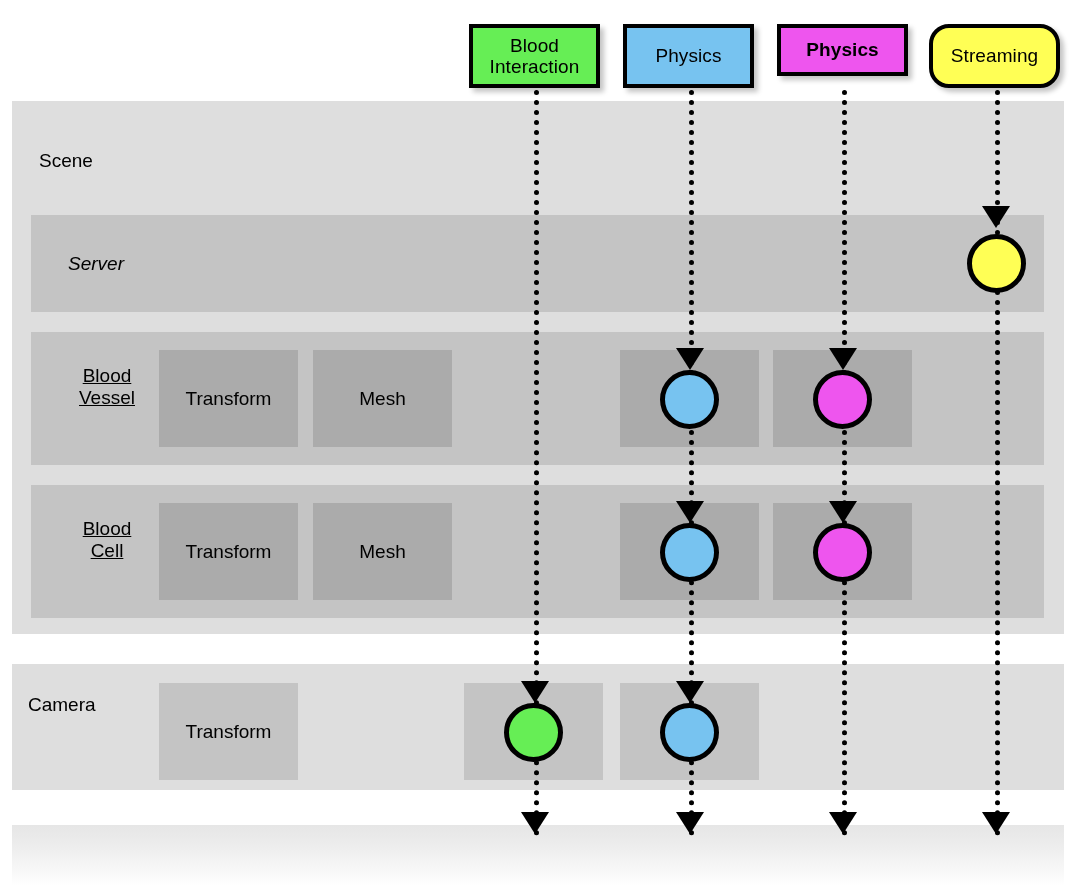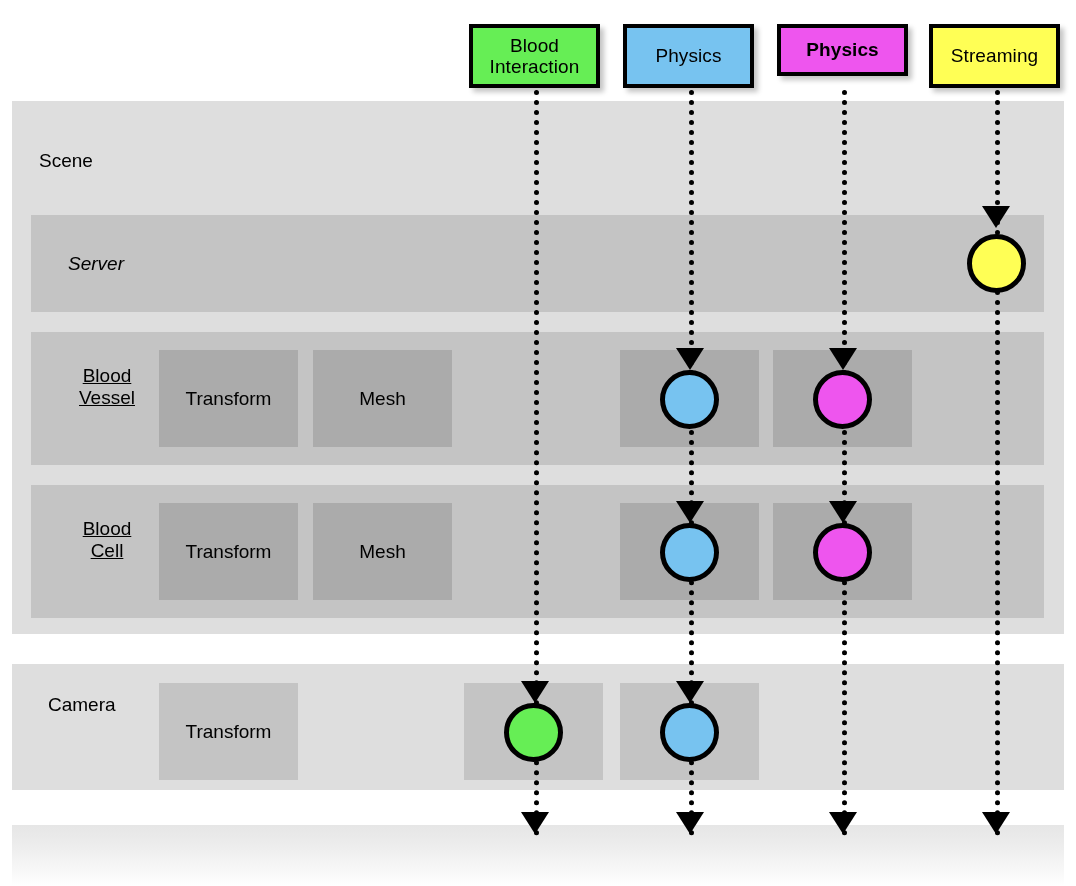--- a/index.html
+++ b/index.html
@@ -126,21 +126,21 @@
 <div class="actor" style="left:469px; top:24px; width:131px; height:64px; background:#66ee55;">
   <span>Blood
 Interaction</span>
 </div>
 <div class="actor" style="left:623px; top:24px; width:131px; height:64px; background:#77c3f0;">
   <span>Physics</span>
 </div>
 <div class="actor" style="left:777px; top:24px; width:131px; height:52px; background:#ee55ee;font-weight:bold;">
   <span>Physics</span>
 </div>
-<div class="actor" style="left:929px; top:24px; width:131px; height:64px; background:#ffff55;">
+<div class="actor" style="left:929px; top:24px; width:131px; height:64px; background:#ffff55;border-radius:20px;">
   <span>Streaming</span>
 </div>
 
 <div class="scene-box" style="left:12px; top:101px; width:1052px; height:533px;"></div>
 <div class="label" style="left:39px; top:138px;margin-top:12px;">Scene</div>
 
 <div class="entity-row" style="left:31px; top:215px; width:1013px; height:97px;"></div>
 <div class="label" style="left:68px; top:253px;font-style:italic;">Server</div>
 
 <div class="entity-row" style="left:31px; top:332px; width:1013px; height:133px;"></div>
@@ -161,21 +161,21 @@
 <div class="component" style="left:159px; top:503px; width:139px; height:97px;">
   <span>Transform</span>
 </div>
 <div class="component" style="left:313px; top:503px; width:139px; height:97px;">
   <span>Mesh</span>
 </div>
 <div class="slot" style="left:620px; top:503px; width:139px; height:97px;"></div>
 <div class="slot" style="left:773px; top:503px; width:139px; height:97px;"></div>
 
 <div class="camera-box" style="left:12px; top:664px; width:1052px; height:126px;"></div>
-<div class="label" style="left:48px; top:694px;text-align:right;">Camera</div>
+<div class="label" style="left:28px; top:694px;text-align:right;">Camera</div>
 <div class="slot-light" style="left:159px; top:683px; width:139px; height:97px; display:flex; align-items:center; justify-content:center; font-size:19px;">
   <span>Transform</span>
 </div>
 <div class="slot-light" style="left:464px; top:683px; width:139px; height:97px;"></div>
 <div class="slot-light" style="left:620px; top:683px; width:139px; height:97px;"></div>
 
 <div class="bottom-bar" style="left:12px; top:825px; width:1052px; height:61px;"></div>
 
 <div class="lane-arrow" style="left:982px; top:206px;"></div>
 <div class="lane-arrow" style="left:676px; top:348px;"></div>

